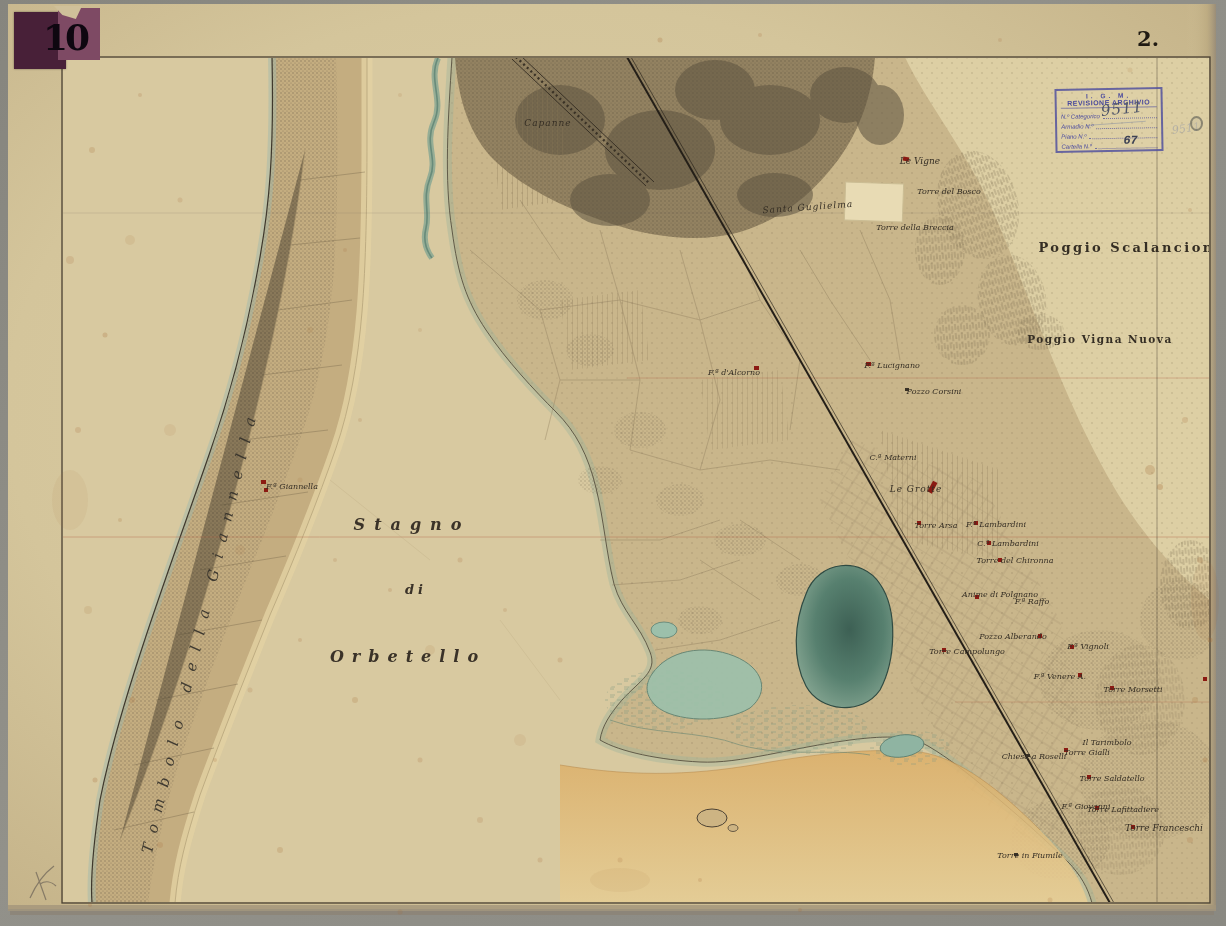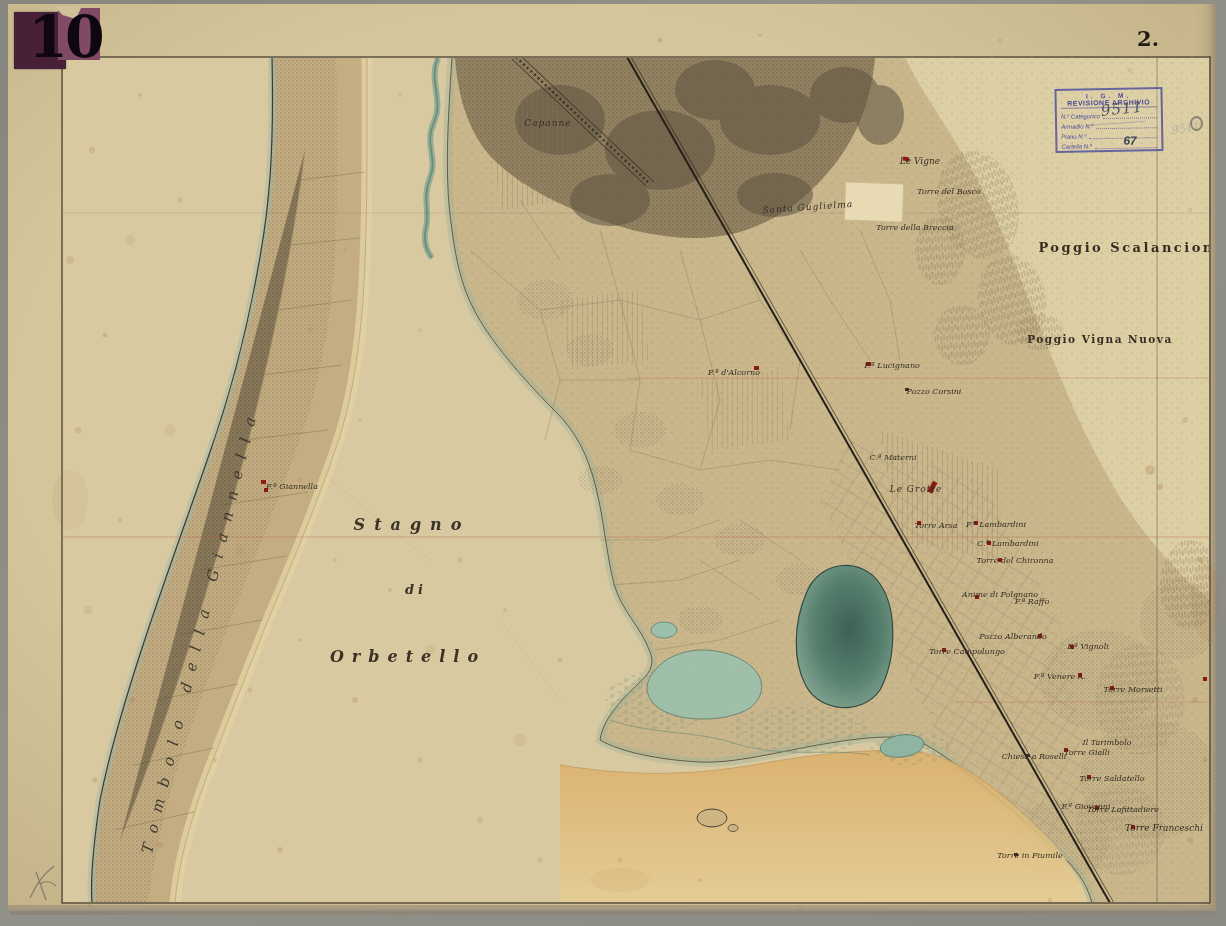--- a/index.html
+++ b/index.html
@@ -6,38 +6,38 @@
   .stage{position:relative;width:1226px;height:926px;overflow:hidden;
          background:linear-gradient(135deg,#86857e 0%,#92918a 40%,#8a8982 100%);
          font-family:"DejaVu Serif",serif;}
   .stage svg{position:absolute;left:0;top:0;}
   
   .corner-badge{position:absolute;left:10px;top:4px;width:112px;height:76px;}
   .corner-badge .sq1{position:absolute;left:4px;top:8px;width:52px;height:57px;background:#482038;box-shadow:0 0 2px rgba(0,0,0,.4);}
   .corner-badge .sq2{position:absolute;left:48px;top:4px;width:42px;height:52px;background:#7e4a64;}
   .corner-badge .notch{position:absolute;left:44px;top:2px;width:28px;height:13px;background:#cfc09a;clip-path:polygon(0 0,100% 0,78% 100%,30% 70%);}
   .corner-badge .num{position:absolute;left:10px;top:0px;width:90px;text-align:center;
-      font-family:"DejaVu Serif",serif;font-weight:bold;font-size:57px;line-height:66px;
+      font-family:"DejaVu Serif",serif;font-weight:bold;font-size:36px;line-height:66px;
       color:#0e0710;letter-spacing:-3px;}
   
   .page-number{position:absolute;left:1128px;top:26px;width:40px;text-align:center;
       font-family:"DejaVu Serif",serif;font-weight:bold;font-size:21px;color:#201a12;}
   
   .stamp{position:absolute;left:1055px;top:88px;width:108px;height:64px;
       border:2px solid rgba(74,74,158,.8);color:#4a4a9e;
       font-family:"Liberation Sans",sans-serif;padding:2px 4px;box-sizing:border-box;
       transform:rotate(-1deg);background:rgba(226,215,180,.15);}
   .stamp .org{text-align:center;font-size:6.5px;letter-spacing:3px;font-weight:bold;}
   .stamp .title{text-align:center;font-size:7px;font-weight:bold;letter-spacing:.5px;border-bottom:1px solid rgba(74,74,158,.6);padding-bottom:1px;margin-bottom:1px;}
   .stamp .row{display:flex;align-items:flex-end;font-size:6px;height:10px;font-style:italic;}
   .stamp .row .lbl{white-space:nowrap;margin-right:3px;}
   .stamp .row .lead{flex:1;border-bottom:1px dotted rgba(74,74,158,.7);height:8px;}
   .stamp .hw1{position:absolute;left:44px;top:10px;font-family:"DejaVu Serif",serif;font-style:italic;
       font-size:15px;color:#4e5468;transform:rotate(-5deg);letter-spacing:1px;}
-  .stamp .hw2{position:absolute;left:66px;top:44px;font-family:Liberation Sans, sans-serif;font-style:italic;
+  .stamp .hw2{position:absolute;left:66px;top:44px;font-family:Liberation Mono, monospace;font-style:italic;
       font-weight:bold;font-size:12px;color:#3d4254;}
   .stamp .scribble{position:absolute;left:30px;top:25px;width:60px;height:8px;
       border-bottom:1px solid rgba(90,110,160,.35);transform:rotate(-3deg) skewX(-20deg);}
   .ghost-note{position:absolute;left:1172px;top:122px;font-family:"DejaVu Serif",serif;font-style:italic;
       font-size:11px;color:#7a86a8;opacity:.4;transform:rotate(-8deg);}
   .punch-ring{position:absolute;left:1190px;top:116px;width:9px;height:11px;border:2px solid #716f62;
       border-radius:50%;opacity:.75;background:rgba(200,190,160,.5);}
 </style>
 </head>
 <body>

